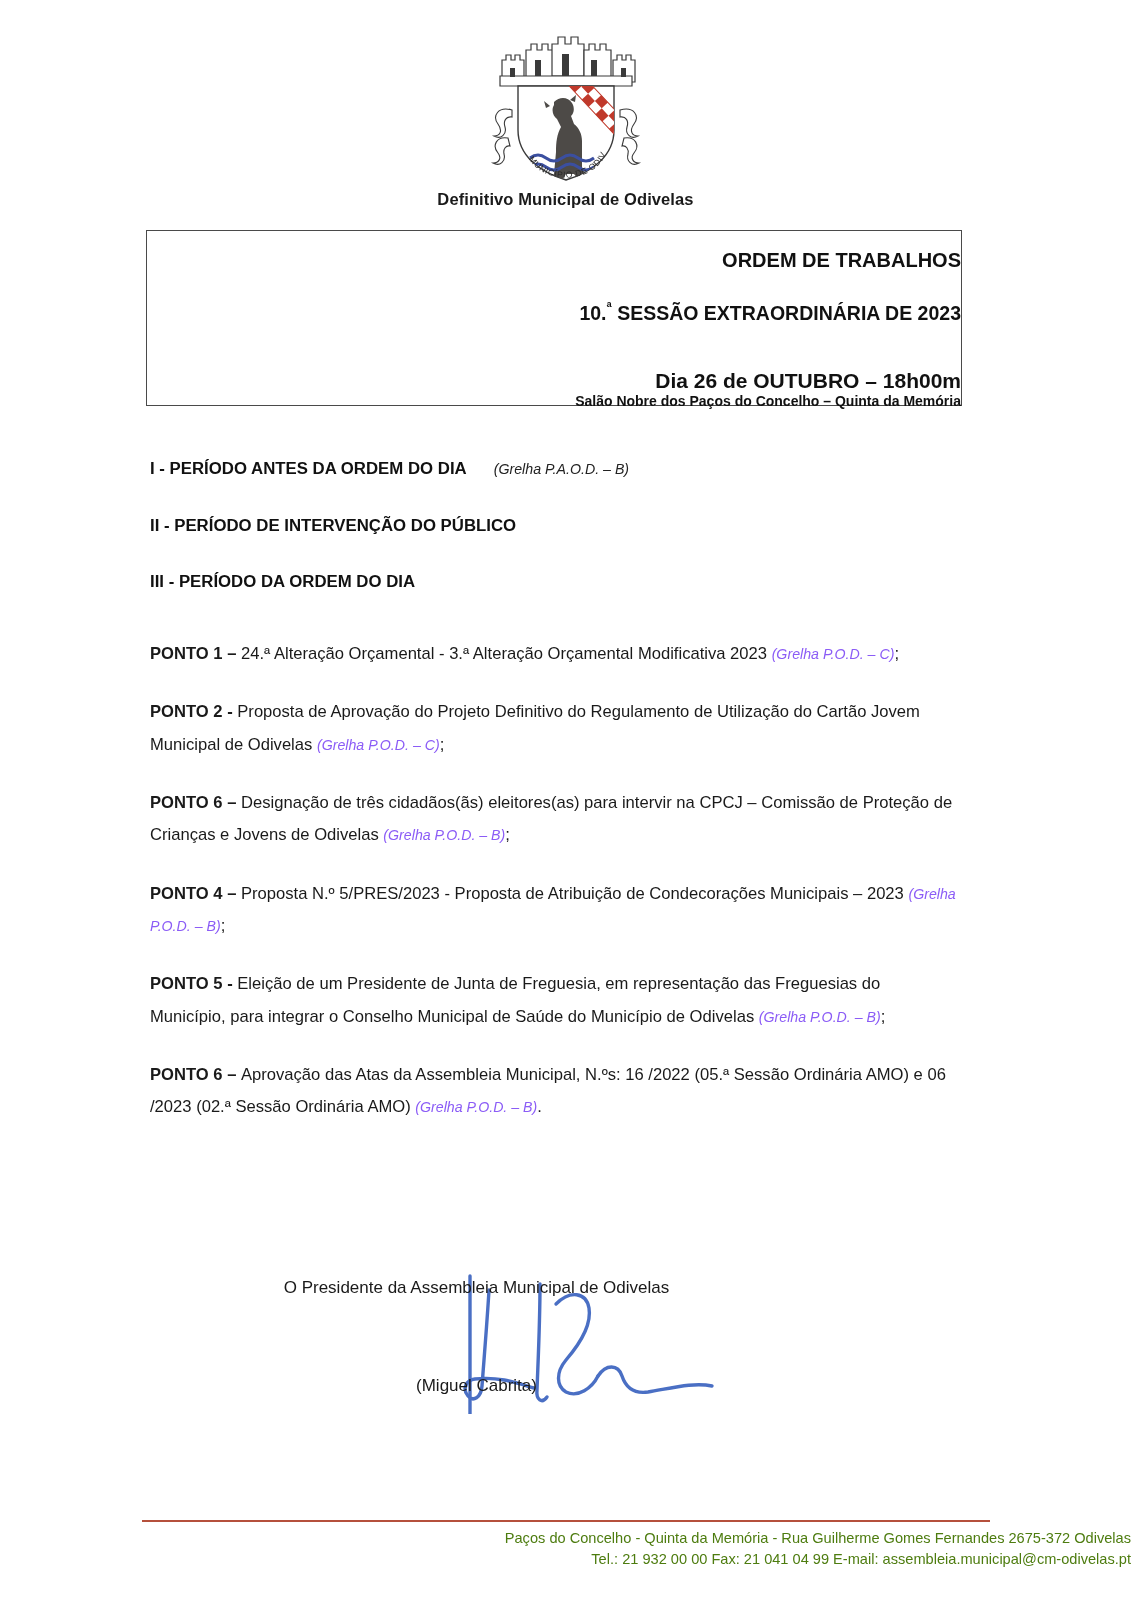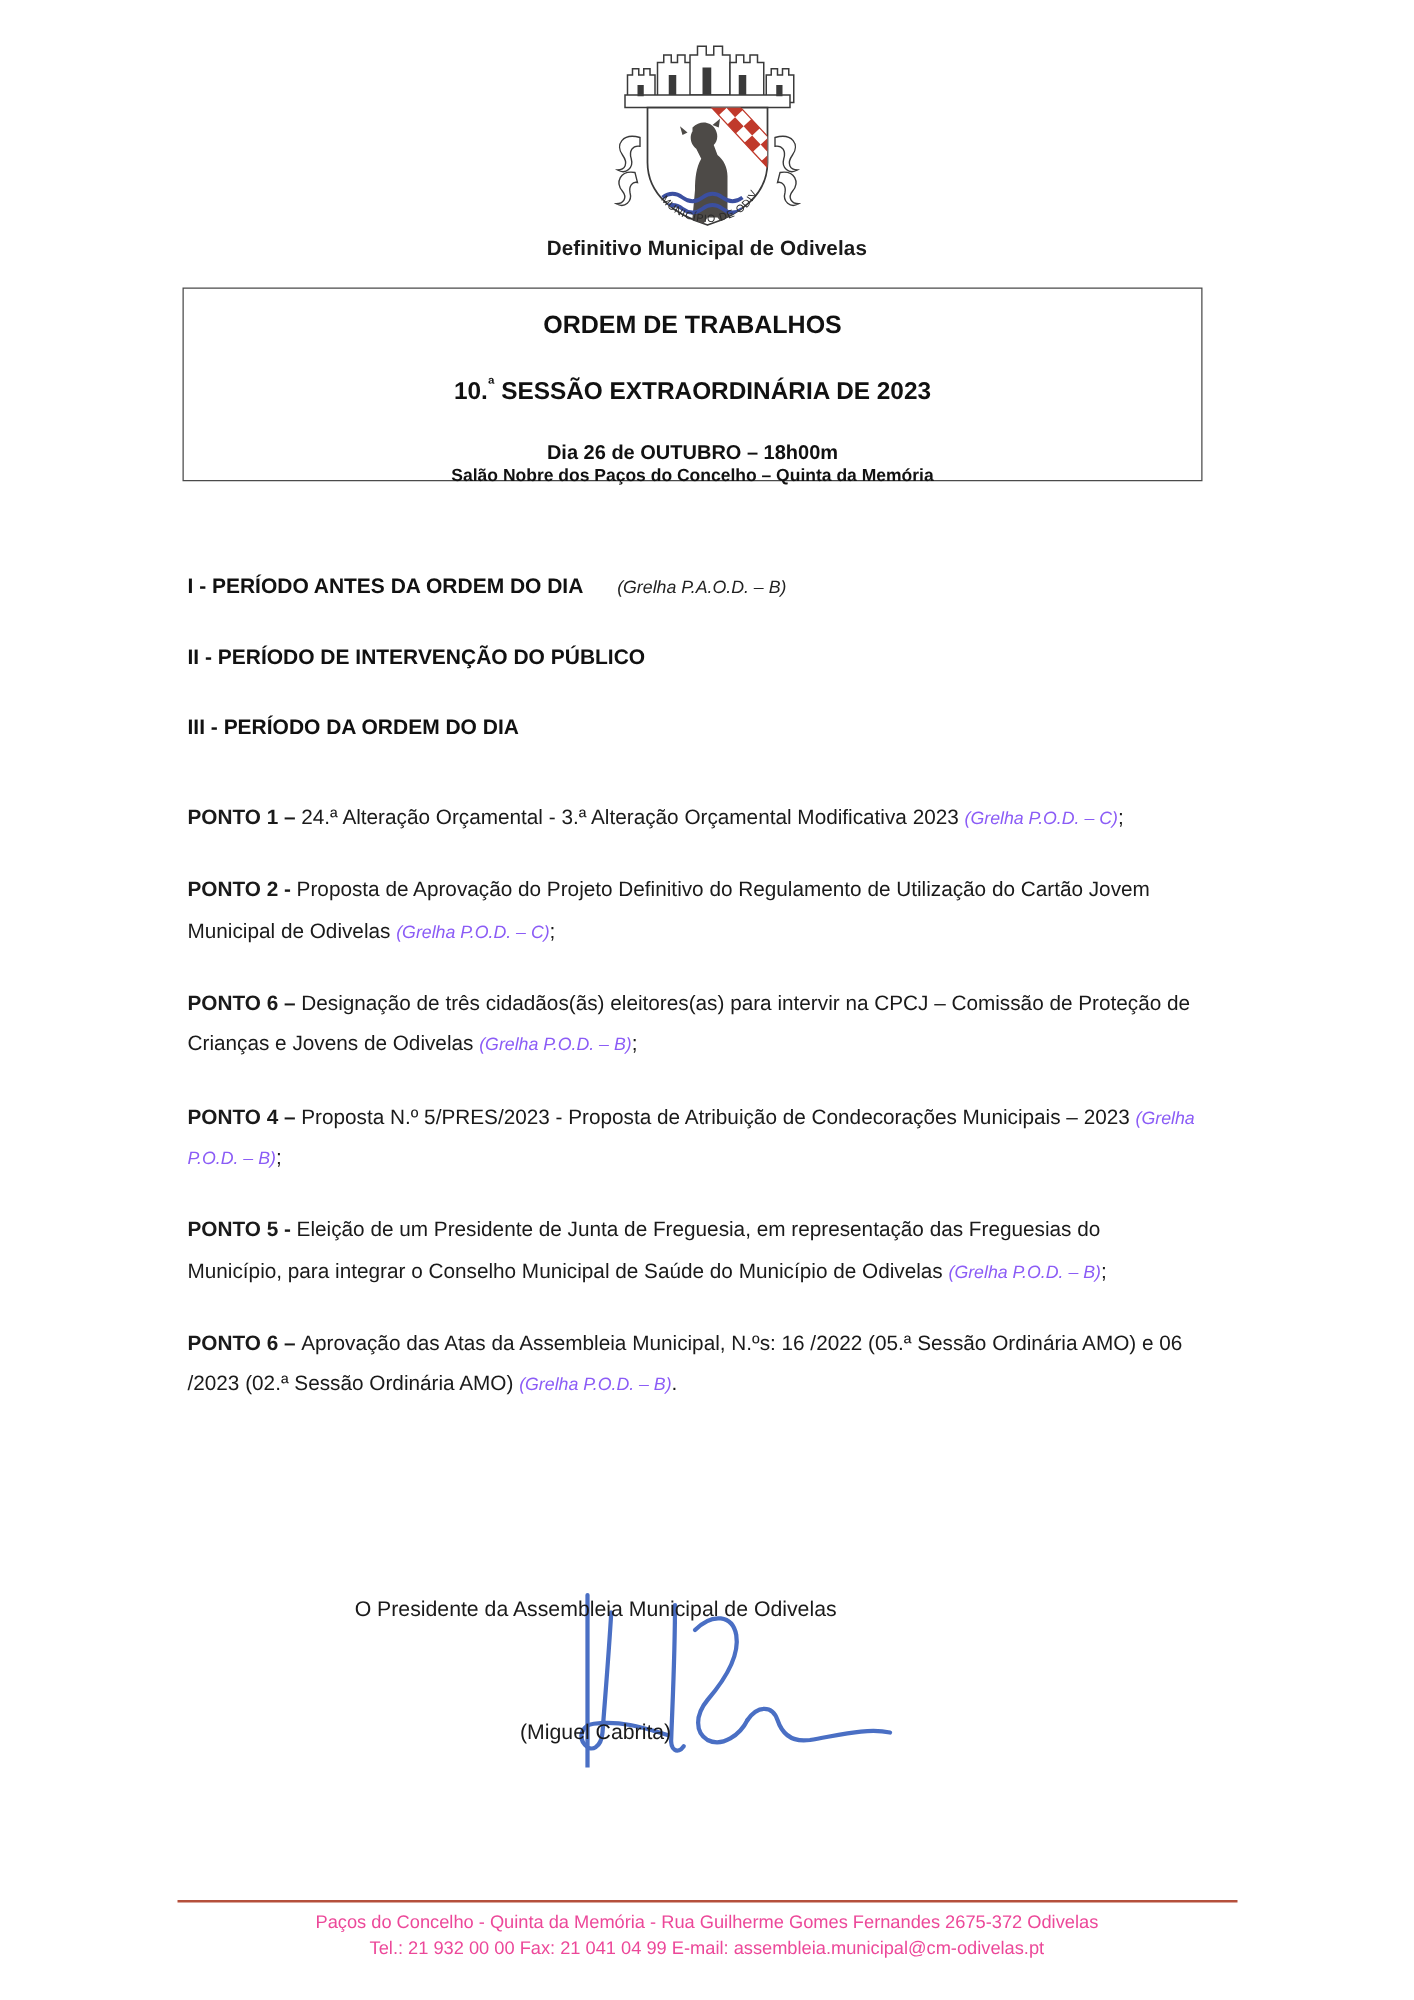--- a/index.html
+++ b/index.html
@@ -40,33 +40,33 @@
     letter-spacing: 0.1px;
     color: #1a1a1a;
   }
 
   
   .title-box {
     position: absolute;
     left: 146px;
     top: 230px;
     width: 816px;
-    height: 155px;
+    height: 176px;
     border: 1.3px solid #4a4a4a;
     box-sizing: border-box;
-    text-align: center;
+    text-align: right;
   }
   .title-line {
     font-weight: bold;
     color: #111111;
     line-height: 1.2;
   }
   .title-line.l1 { font-size: 20px; margin-top: 17px; }
   .title-line.l2 { font-size: 19.5px; margin-top: 27px; }
-  .title-line.l3 { font-size: 16px;  margin-top: 27px; }
+  .title-line.l3 { font-size: 21px;  margin-top: 43px; }
   .title-line.l4 { font-size: 14px;  }
   .sup { font-size: 0.72em; vertical-align: super; }
 
   
   .body-area {
     position: absolute;
     left: 150px;
     top: 458px;
     width: 810px;
   }
@@ -138,23 +138,23 @@
     top: 1520px;
     width: 848px;
     height: 2px;
     background: #b5503c;
   }
   .footer {
     position: absolute;
     left: 0;
     top: 1528px;
     width: 1131px;
-    text-align: center;
+    text-align: right;
     font-size: 14.6px;
-    color: #ec4899;
+    color: #4d7c0f;
     line-height: 1.45;
   }
 </style>
 </head>
 <body>
 
 <div class="page">
 
   <div class="header">
 

